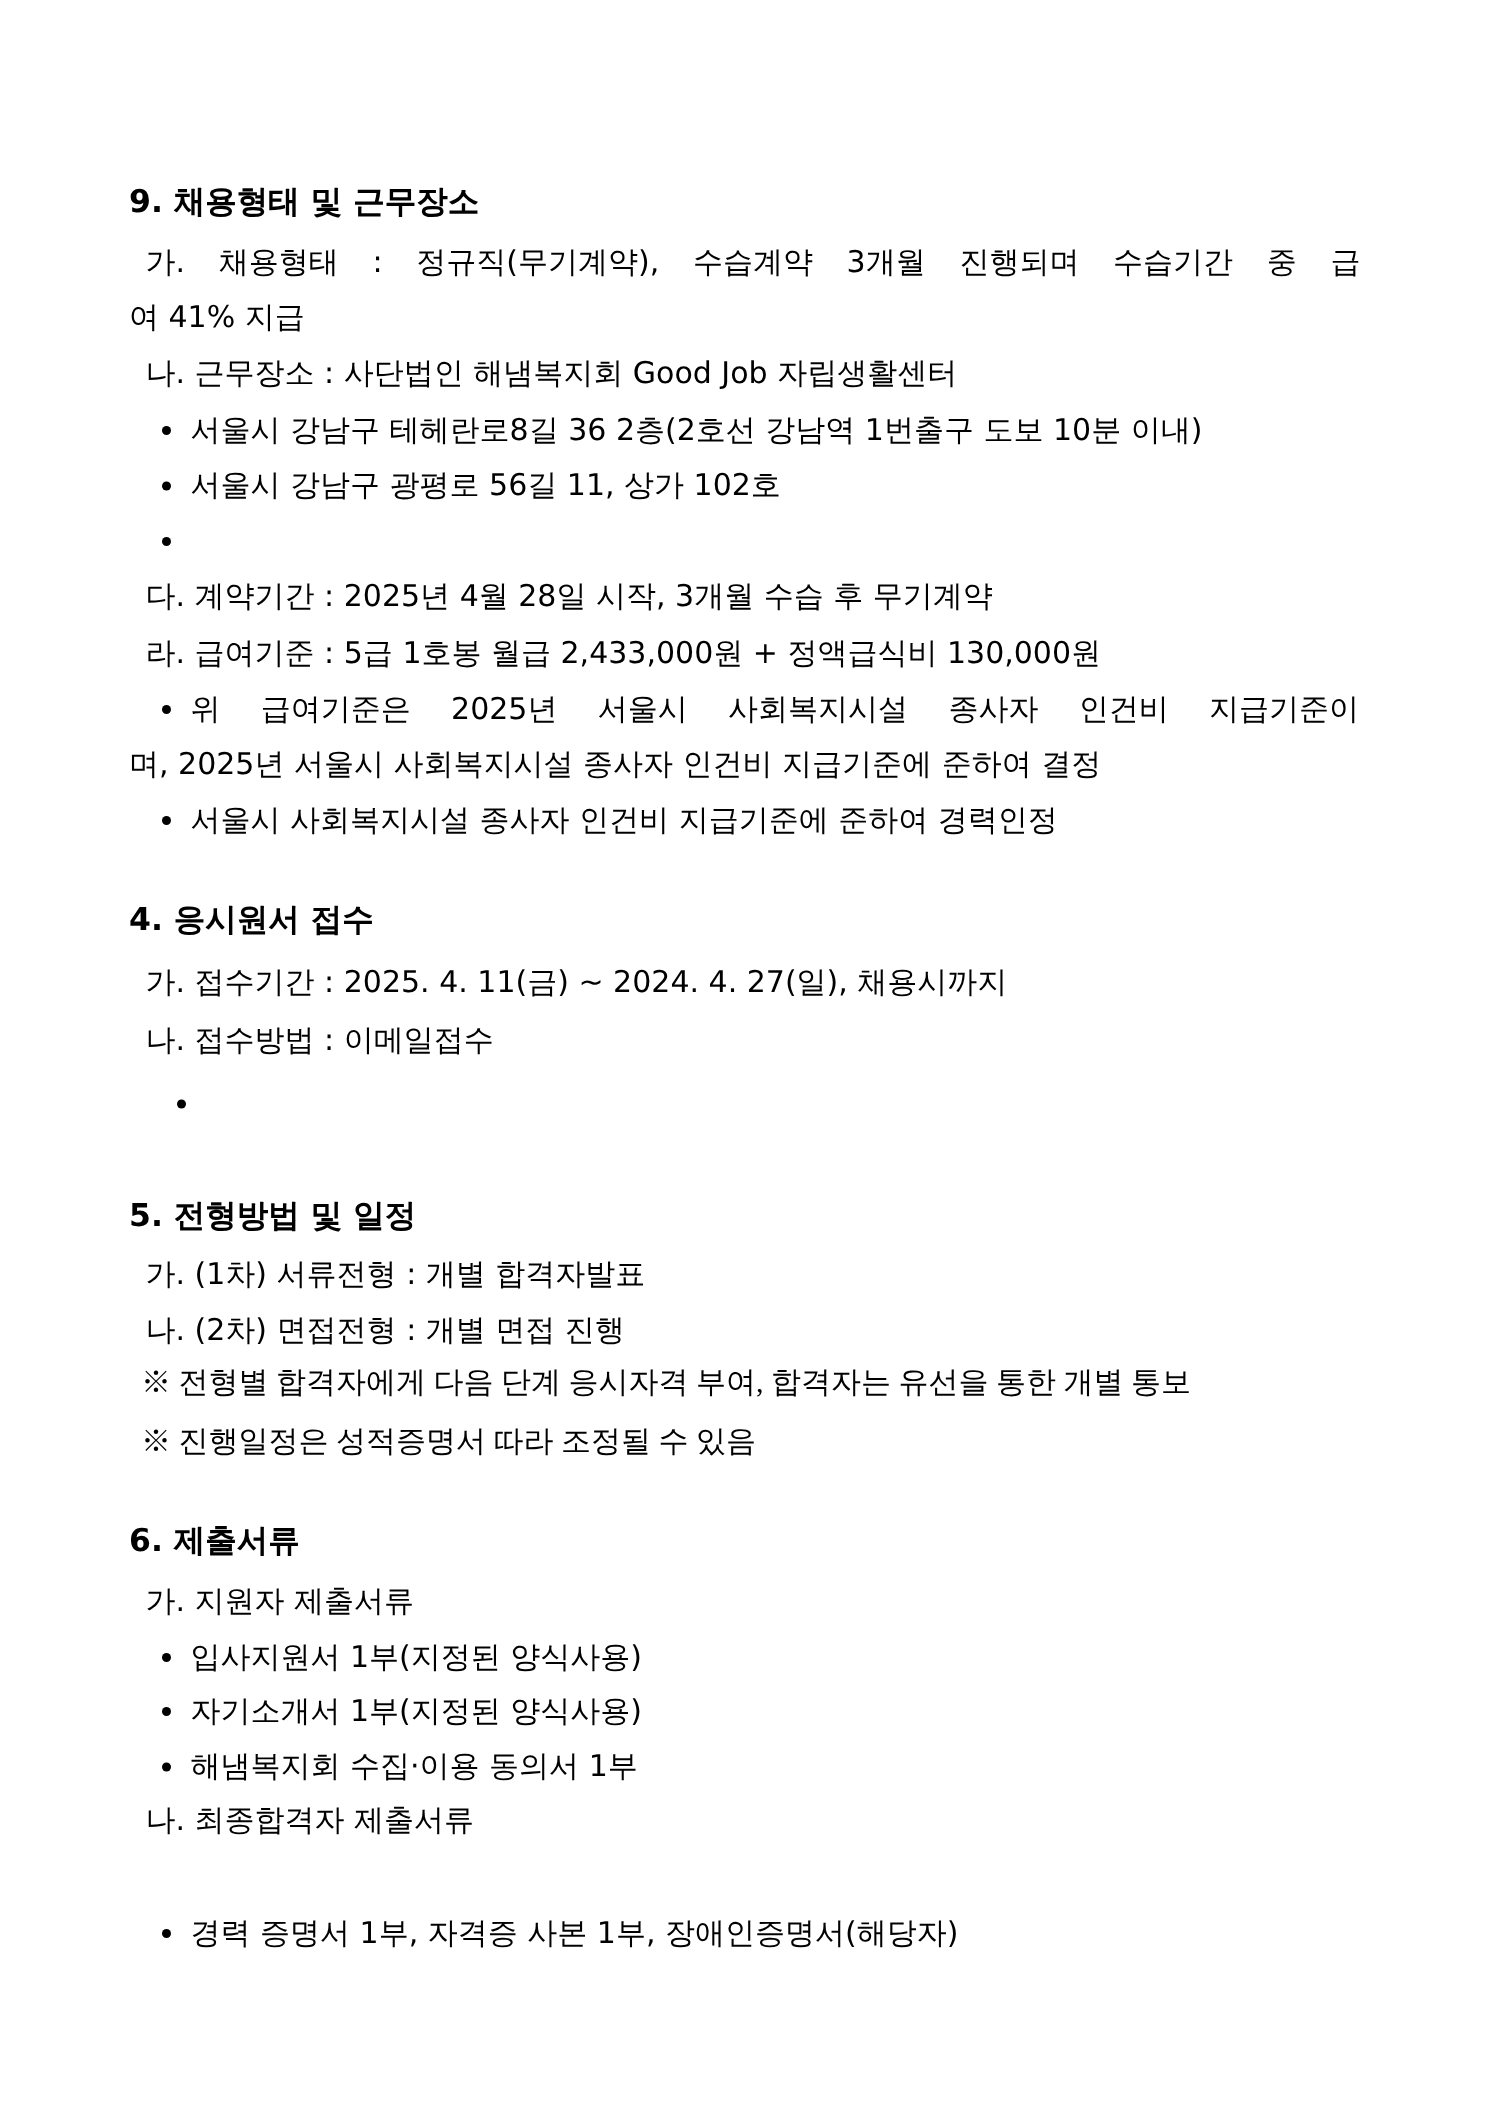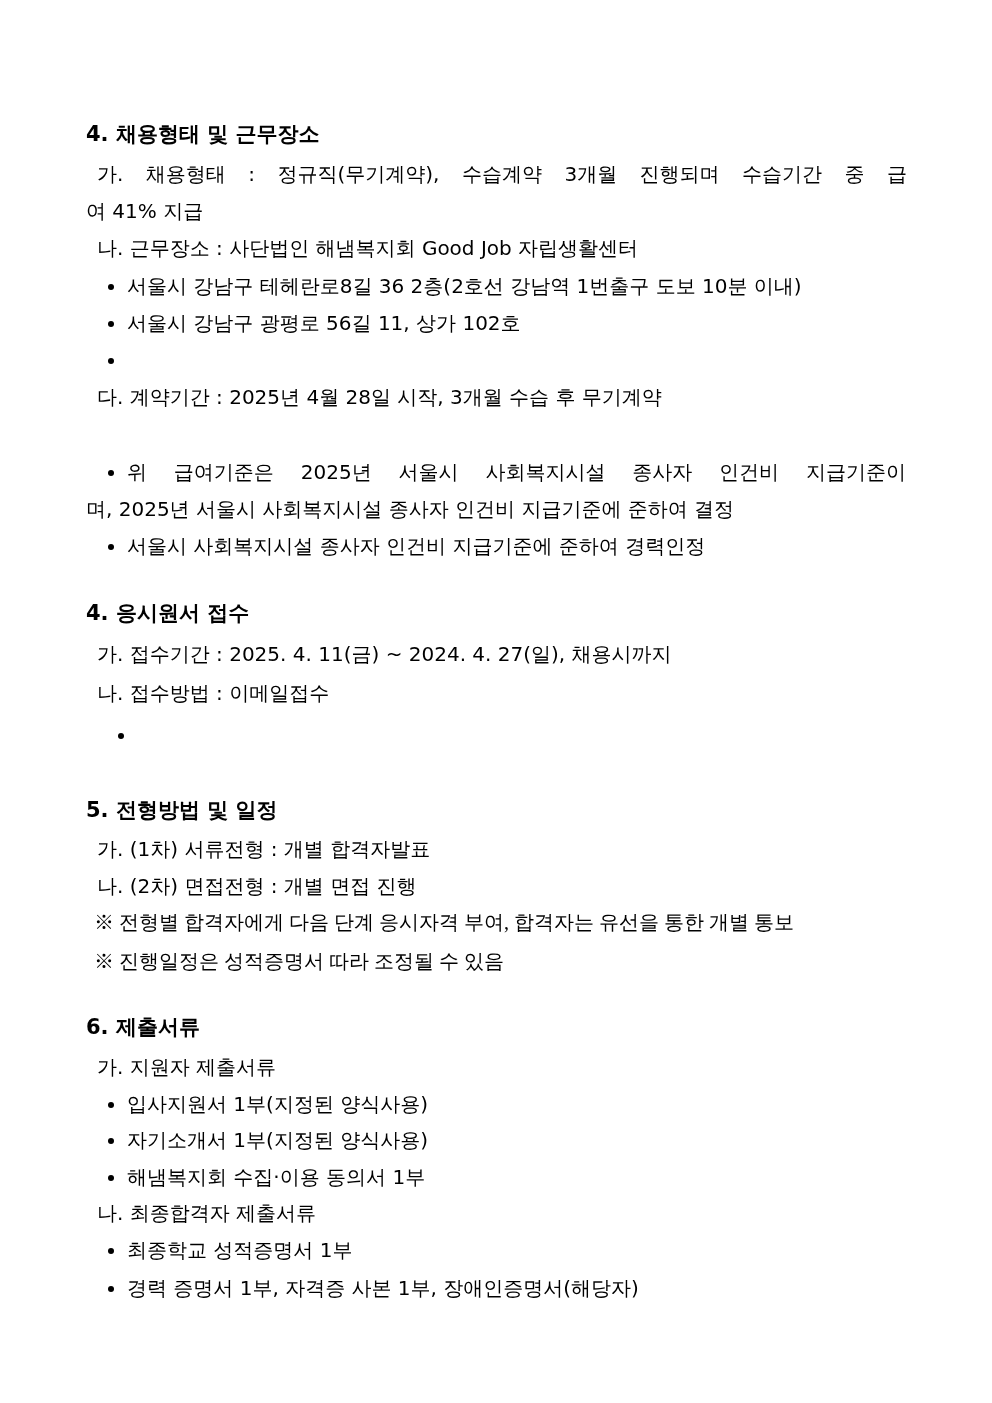--- a/index.html
+++ b/index.html
@@ -13,28 +13,29 @@
   .bul2 { left: 118px; }
   .note { left: 94px; font-family: Liberation Serif, serif; }
   .dot { display: inline-block; width: 6px; height: 6px; background: #000; border-radius: 50%;
          vertical-align: middle; margin-right: 13px; position: relative; top: -1px; }
 </style>
 </head>
 <body>
 
 <div class="page">
 
-  <div class="line h" style="top:119px">4. 채용형태 및 근무장소</div>
+  <div class="line h" style="top:119px">9. 채용형태 및 근무장소</div>
   <div class="line ind1" style="top:159px; width:810px; text-align:justify; text-align-last:justify;">가. 채용형태 : 정규직(무기계약), 수습계약 3개월 진행되며 수습기간 중 급</div>
   <div class="line" style="top:196px">여 41% 지급</div>
   <div class="line ind1" style="top:233px">나. 근무장소 : 사단법인 해냄복지회 Good Job 자립생활센터</div>
   <div class="line bul" style="top:271px"><span class="dot"></span><span>서울시 강남구 테헤란로8길 36 2층(2호선 강남역 1번출구 도보 10분 이내)</span></div>
   <div class="line bul" style="top:308px"><span class="dot"></span><span>서울시 강남구 광평로 56길 11, 상가 102호</span></div>
   <div class="line bul" style="top:345px"><span class="dot"></span></div>
   <div class="line ind1" style="top:382px">다. 계약기간 : 2025년 4월 28일 시작, 3개월 수습 후 무기계약</div>
+  <div class="line ind1" style="top:420px">라. 급여기준 : 5급 1호봉 월급 2,433,000원 + 정액급식비 130,000원</div>
   <div class="line bul" style="top:457px; width:798px; text-align:justify; text-align-last:justify;"><span class="dot"></span><span>위 급여기준은 2025년 서울시 사회복지시설 종사자 인건비 지급기준이</span></div>
   <div class="line" style="top:494px">며, 2025년 서울시 사회복지시설 종사자 인건비 지급기준에 준하여 결정</div>
   <div class="line bul" style="top:531px"><span class="dot"></span><span>서울시 사회복지시설 종사자 인건비 지급기준에 준하여 경력인정</span></div>
 
   <div class="line h" style="top:598px">4. 응시원서 접수</div>
   <div class="line ind1" style="top:639px">가. 접수기간 : 2025. 4. 11(금) ~ 2024. 4. 27(일), 채용시까지</div>
   <div class="line ind1" style="top:678px">나. 접수방법 : 이메일접수</div>
   <div class="line bul2" style="top:720px"><span class="dot"></span></div>
 
   <div class="line h" style="top:795px">5. 전형방법 및 일정</div>
@@ -42,16 +43,15 @@
   <div class="line ind1" style="top:871px">나. (2차) 면접전형 : 개별 면접 진행</div>
   <div class="line note" style="top:907px">※ 전형별 합격자에게 다음 단계 응시자격 부여, 합격자는 유선을 통한 개별 통보</div>
   <div class="line note" style="top:946px">※ 진행일정은 성적증명서 따라 조정될 수 있음</div>
 
   <div class="line h" style="top:1012px">6. 제출서류</div>
   <div class="line ind1" style="top:1052px">가. 지원자 제출서류</div>
   <div class="line bul" style="top:1089px"><span class="dot"></span><span>입사지원서 1부(지정된 양식사용)</span></div>
   <div class="line bul" style="top:1125px"><span class="dot"></span><span>자기소개서 1부(지정된 양식사용)</span></div>
   <div class="line bul" style="top:1162px"><span class="dot"></span><span>해냄복지회 수집·이용 동의서 1부</span></div>
   <div class="line ind1" style="top:1198px">나. 최종합격자 제출서류</div>
-  <div class="line bul" style="top:1235px"><span class="dot"></span><span>최종학교 성적증명서 1부</span></div>
   <div class="line bul" style="top:1273px"><span class="dot"></span><span>경력 증명서 1부, 자격증 사본 1부, 장애인증명서(해당자)</span></div>
 
 </div>
 
 </body></html>

